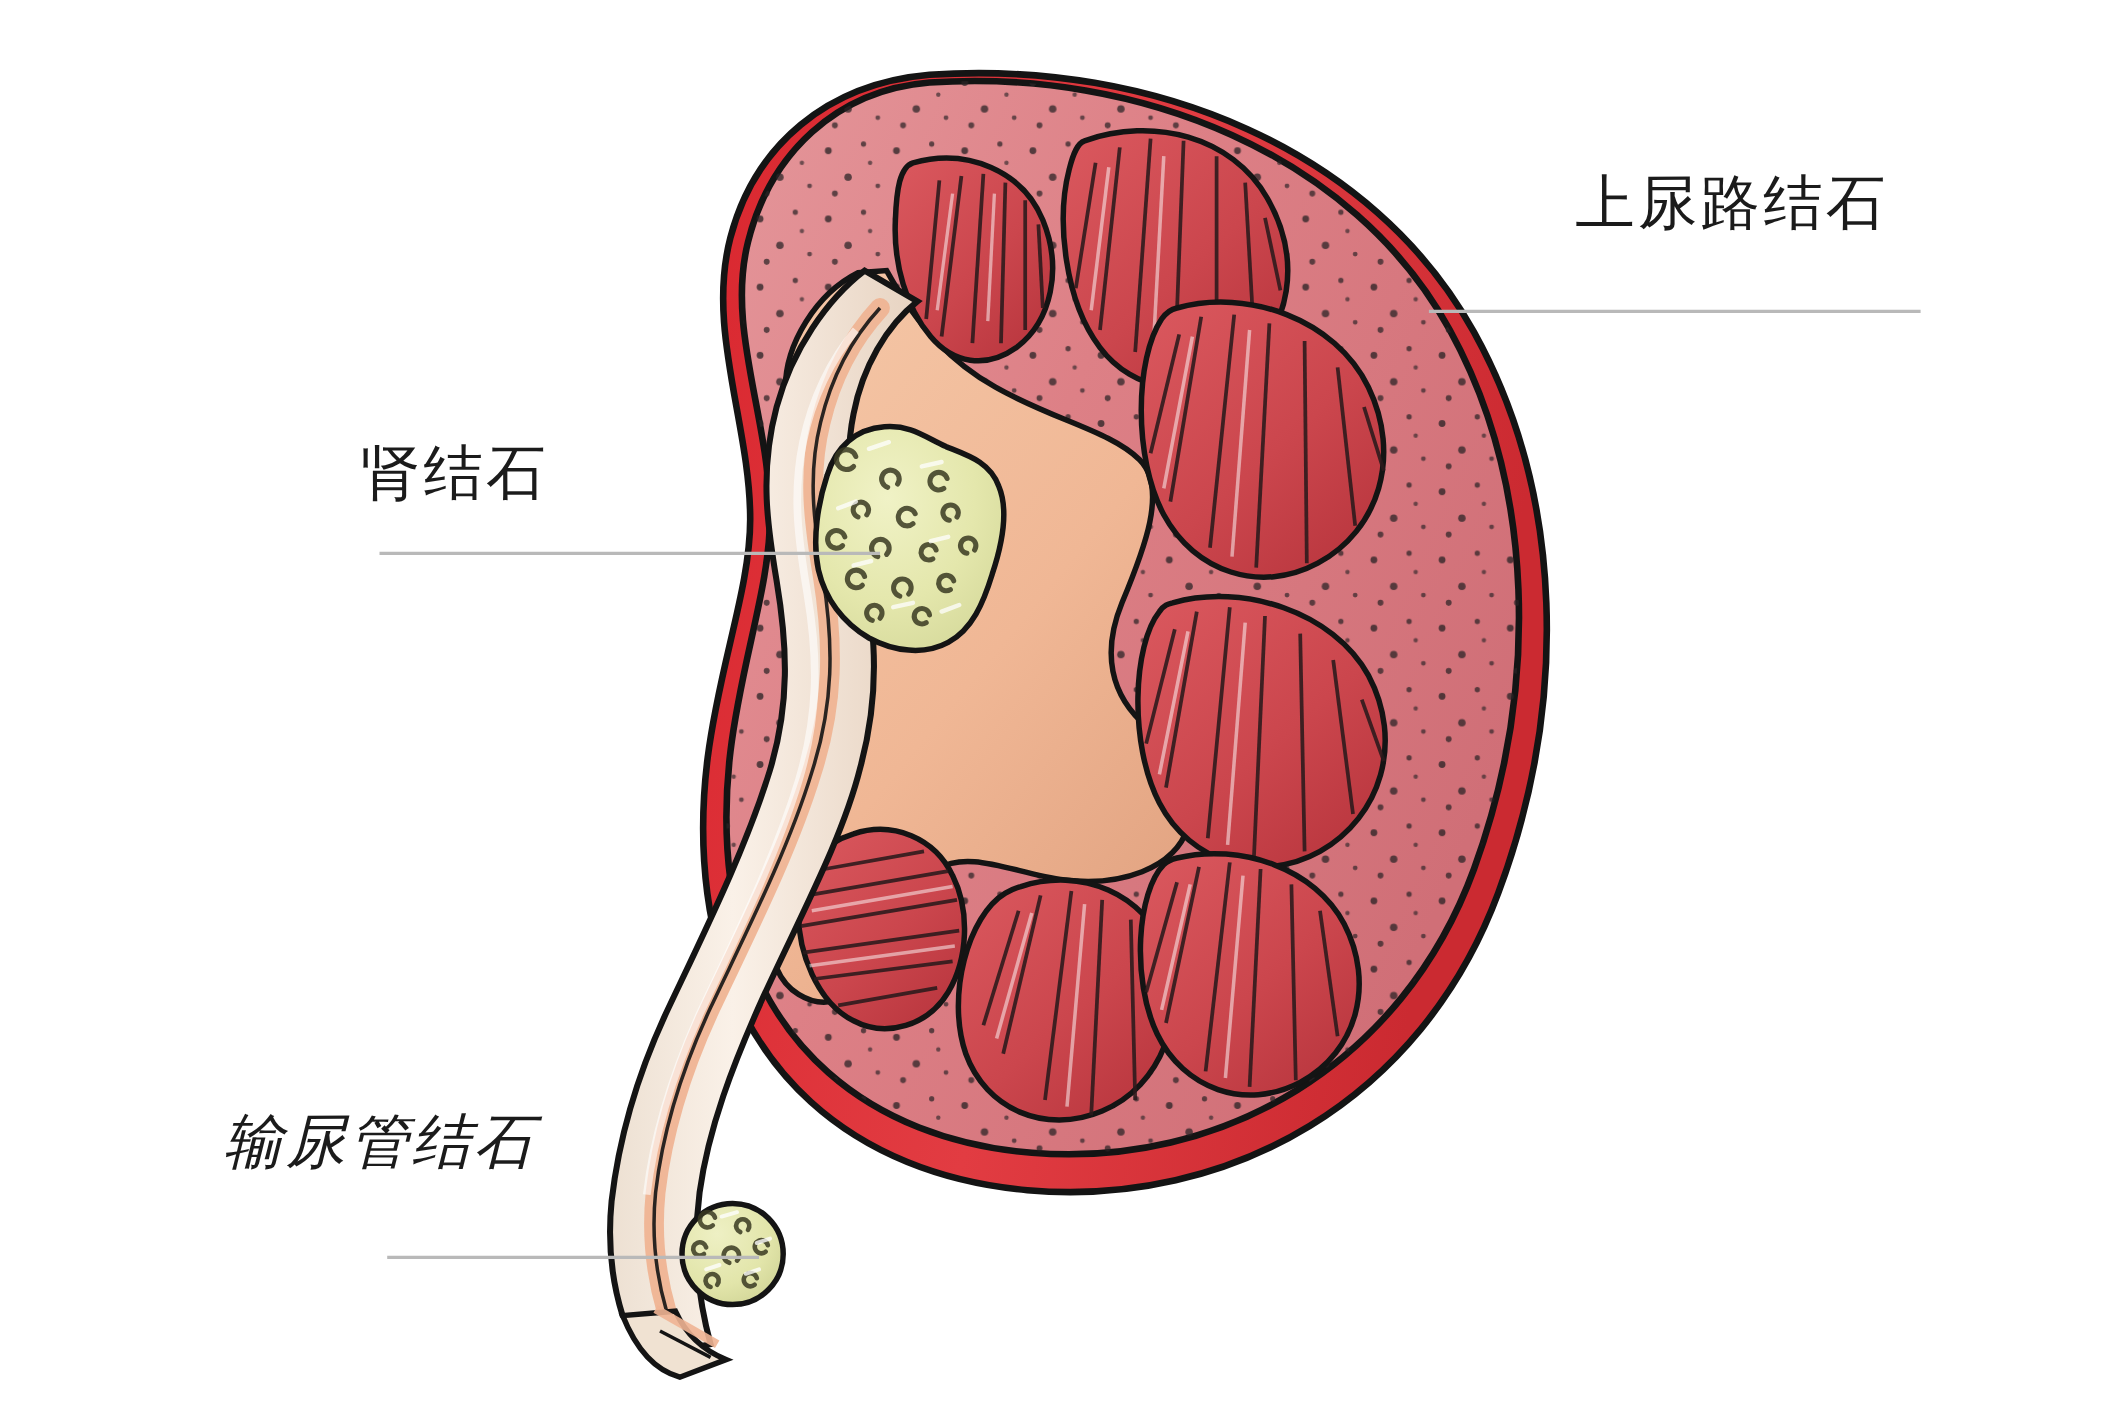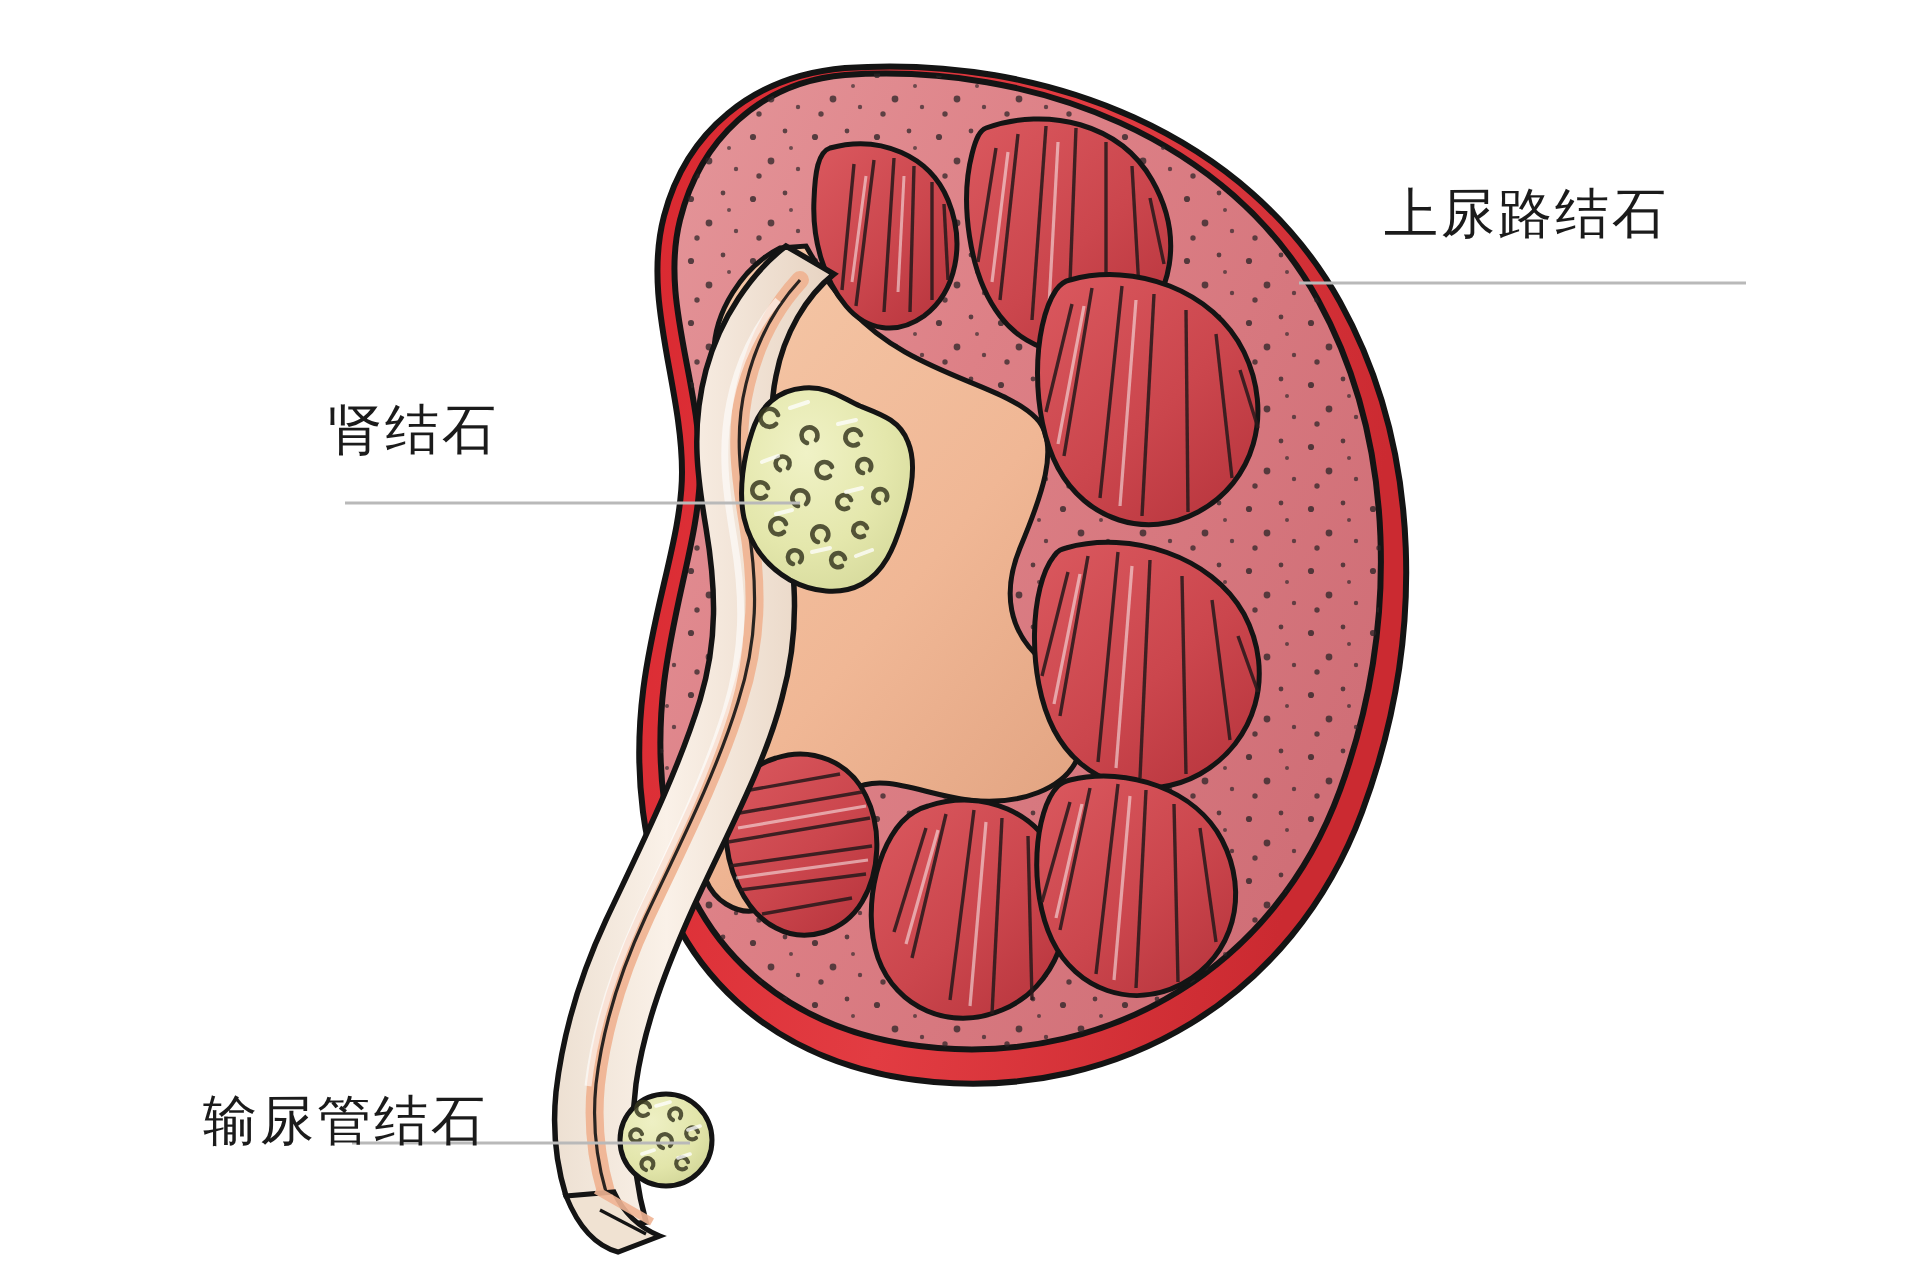--- a/index.html
+++ b/index.html
@@ -24,31 +24,31 @@
     position: absolute;
     font-family: "DejaVu Sans", "Liberation Sans", sans-serif;
     font-size: 54px;
     font-weight: 400;
     color: #1b1b1b;
     letter-spacing: 3px;
     white-space: nowrap;
     line-height: 1;
   }
   #label-upper-urinary {
-    left: 1384px;
+    left: 1432px;
     top: 158px;
-    margin-top: 29px;
   }
   #label-kidney-stone {
     left: 328px;
     top: 403px;
   }
   #label-ureteral-stone {
     left: 203px;
-    top: 1094px;
+    top: 1011px;
+    font-style: italic;
   }
 </style>
 </head>
 <body>
 
 <svg id="figure" viewBox="0 0 1920 1280" xmlns="http://www.w3.org/2000/svg">
   <defs>
 
     <linearGradient id="gCortex" x1="0" y1="0" x2="1" y2="0.6">
       <stop offset="0%" stop-color="#e4969a"></stop>

